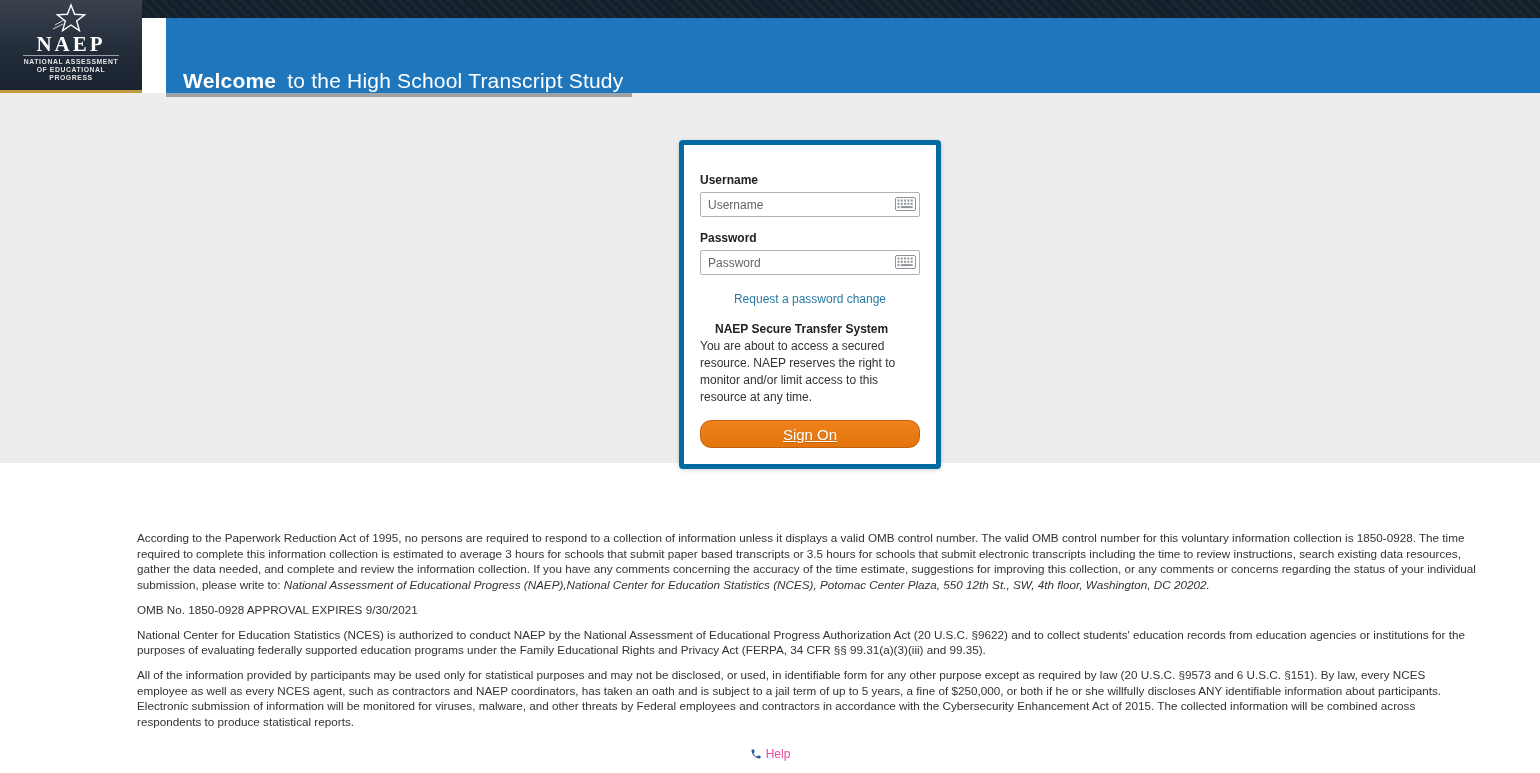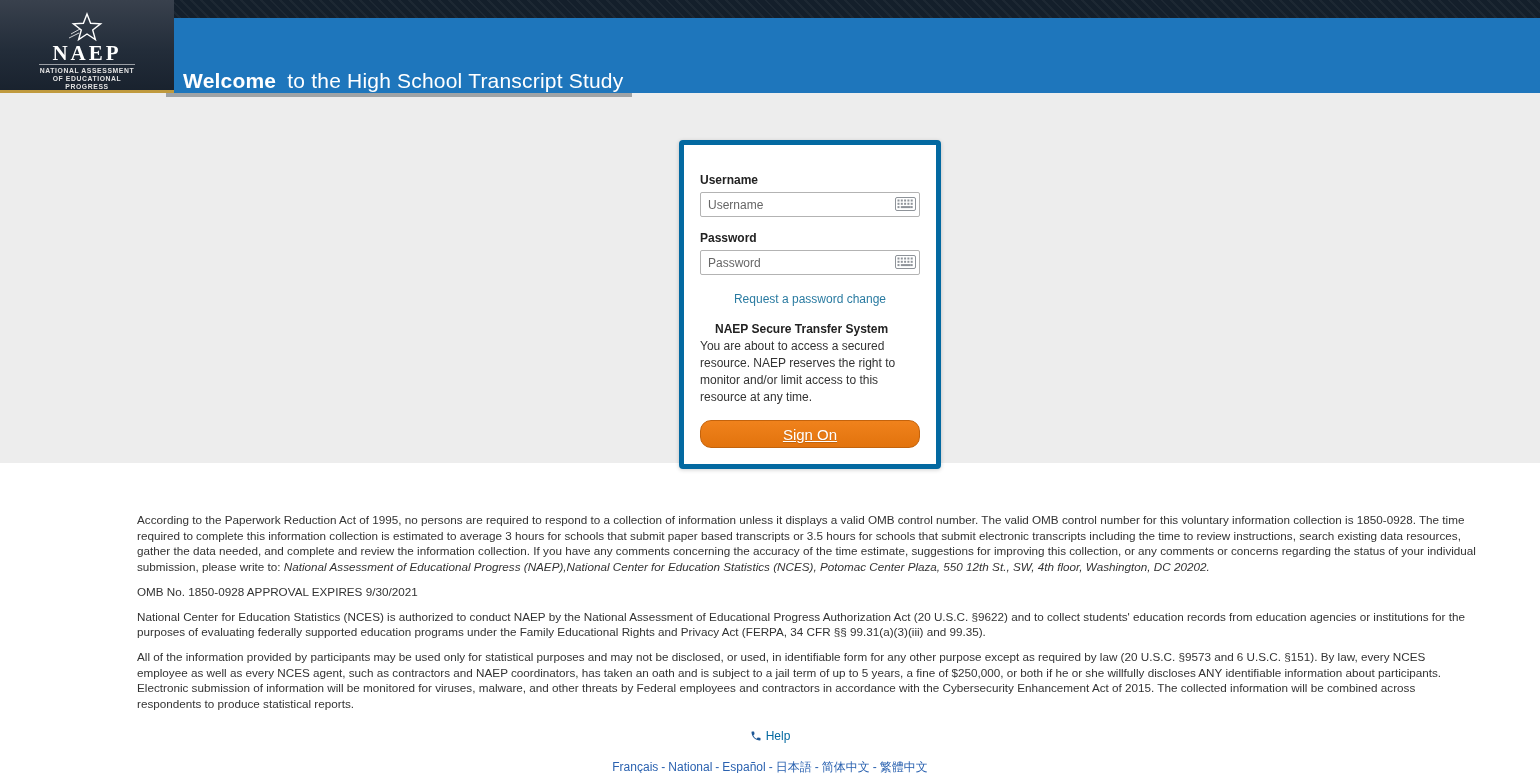--- a/index.html
+++ b/index.html
@@ -12,26 +12,26 @@
     color: #333;
   }
 
   
   .topbar {
     position: absolute; left: 0; top: 0; width: 1540px; height: 18px;
     background: #141f2b;
     background-image: repeating-linear-gradient(45deg, rgba(255,255,255,0.04) 0 2px, transparent 2px 7px);
   }
   .logo-box {
-    position: absolute; left: 0; top: 0; width: 174px; height: 93px;
+    position: absolute; left: 0; top: 0; width: 142px; height: 93px;
     background: linear-gradient(180deg, #39414d 0%, #232d3a 55%, #19222e 100%);
     border-bottom: 3px solid #c09a3e;
     z-index: 3;
     text-align: center;
-    padding-top: 12px;
+    padding-top: 3px;
   }
   .logo-star { display: block; margin: 0 auto; }
   .logo-acronym {
     display: block;
     font-family: "Liberation Serif", serif;
     font-size: 21px; letter-spacing: 3px; color: #ffffff; font-weight: bold;
     line-height: 22px;
     border-bottom: 1px solid rgba(255,255,255,0.55);
     width: 96px; margin: 0 auto 2px auto;
   }
@@ -100,32 +100,32 @@
   .signon-btn {
     display: block; width: 100%; height: 28px; margin-top: 14px;
     background: linear-gradient(180deg, #f0821c 0%, #e2730d 100%);
     border: 1px solid #c4630c; border-radius: 11px;
     color: #ffffff; font-size: 15px; font-family: "Liberation Sans", sans-serif;
     cursor: pointer; text-shadow: 0 1px 1px rgba(0,0,0,0.15); text-decoration: underline;
   }
 
   
   .footer {
-    position: absolute; left: 0; top: 463px; width: 1540px; height: 264px;
+    position: absolute; left: 0; top: 481px; width: 1540px; height: 264px;
     background: #ffffff;
   }
   .footer-text {
     margin: 49px 62px 0 137px;
     font-size: 11.7px; line-height: 15.7px; color: #333;
   }
   .footer-text p { margin-bottom: 9px; }
   .italic { font-style: italic; }
   .help-row { text-align: center; margin-top: 16px; }
   .help-link {
-    font-size: 12px; color: #0369a1; text-decoration: none; cursor: pointer;
+    font-size: 12px; color: #ec4899; text-decoration: none; cursor: pointer;
     display: inline-flex; align-items: center; gap: 4px;
   }
   .lang-row { text-align: center; margin-top: 13px; font-size: 12px; }
   .lang-row a { color: #2b62b0; cursor: pointer; }
   .lang-sep { color: #2b62b0; margin: 0 3px; }
 </style>
 </head>
 <body>
 
 <div class="topbar"></div>

